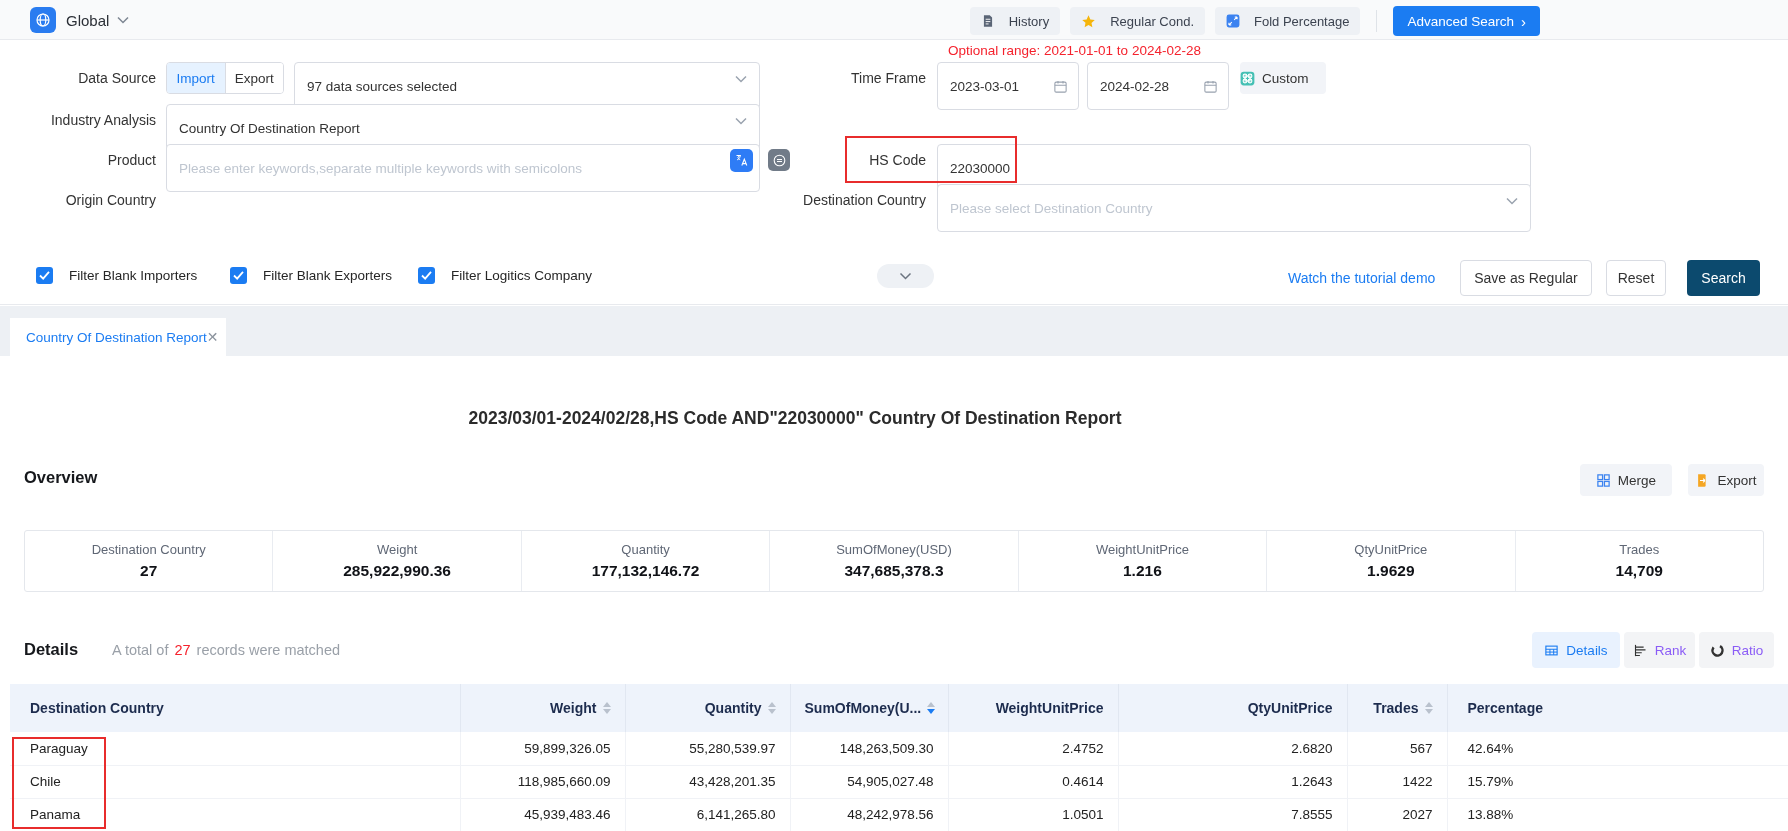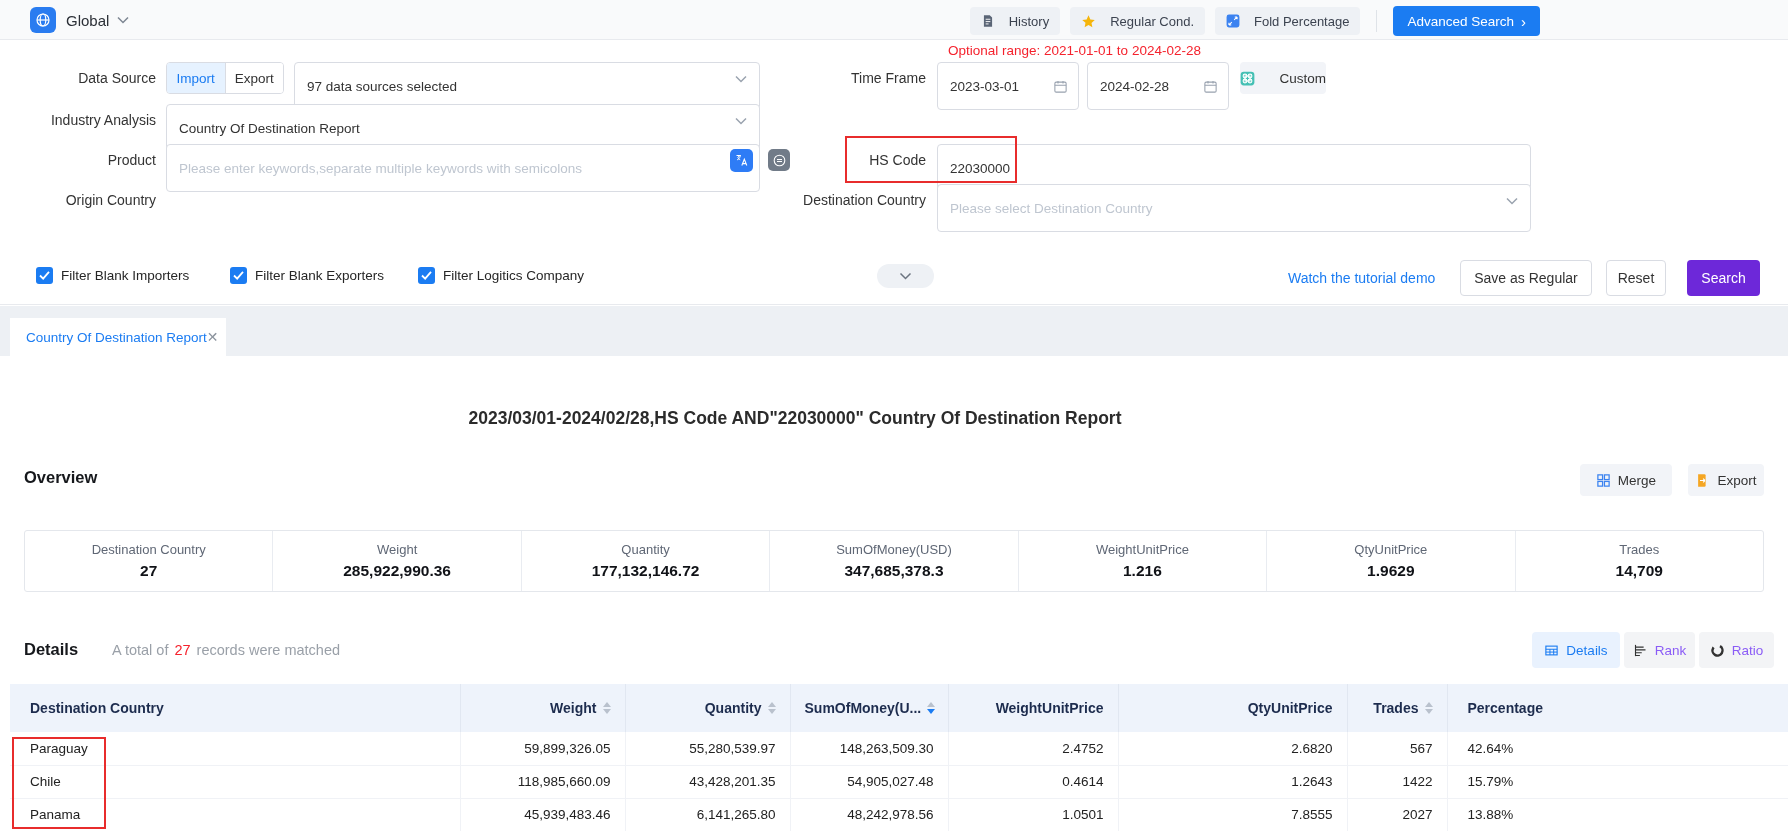--- a/index.html
+++ b/index.html
@@ -27,30 +27,30 @@
   .ctrl .ph { color:#bfc6d0; }
   .ctrl .val { color:#333; }
   .chev-abs { position:absolute; right:12px; top:12px; }
   .seg { position:absolute; left:166px; top:0; width:118px; height:32px; border:1px solid #d9dce3; border-radius:4px; overflow:hidden; display:flex; }
   .seg > div { flex:1; display:flex; align-items:center; justify-content:center; font-size:13.5px; cursor:pointer; }
   .seg .on { background:#e6f2ff; color:#1b7cf2; }
   .seg .off { background:#fff; color:#333; border-left:1px solid #d9dce3; }
   .inp { border:none; outline:none; width:100%; height:100%; padding:0 34px 0 12px; font-size:13.5px; font-family:inherit; color:#333; background:transparent; }
   .inp::placeholder { color:#bfc6d0; }
   .date { padding:0 10px 0 12px; justify-content:space-between; cursor:pointer; }
-  .custom-btn { position:absolute; left:1240px; top:0; width:86px; height:32px; background:#f2f4f8; border-radius:4px; display:flex; align-items:center; justify-content:space-between; gap:7px; font-size:13.5px; color:#333; cursor:pointer; }
+  .custom-btn { position:absolute; left:1240px; top:0; width:86px; height:32px; background:#f2f4f8; border-radius:4px; display:flex; align-items:center; justify-content:flex-start; gap:7px; font-size:13.5px; color:#333; cursor:pointer; }
   .circle-icn { position:absolute; left:768px; top:5px; width:22px; height:22px; border-radius:5px; background:#717b88; display:flex; align-items:center; justify-content:center; cursor:pointer; }
   .trans-icn { position:absolute; right:6px; top:4px; width:23px; height:23px; border-radius:5px; background:#2e7cf6; display:flex; align-items:center; justify-content:center; cursor:pointer; }
-  .cbx-item { position:absolute; top:7px; display:flex; align-items:center; gap:8px; cursor:pointer; }
+  .cbx-item { position:absolute; top:7px; display:flex; align-items:center; gap:16px; cursor:pointer; }
   .cbx { width:17px; height:17px; border-radius:3px; background:#1b7cf2; display:flex; align-items:center; justify-content:center; }
   .cbx-label { font-size:13.5px; color:#262626; white-space:nowrap; }
   .expander { position:absolute; left:877px; top:4px; width:57px; height:24px; background:#eef1f5; border-radius:12px; display:flex; align-items:center; justify-content:center; cursor:pointer; }
   .tut-link { position:absolute; left:1288px; top:0; line-height:36px; font-size:14px; color:#1b7cf2; cursor:pointer; white-space:nowrap; }
   .btn { position:absolute; top:0; height:36px; border:1px solid #d9dce3; border-radius:4px; background:#fff; display:flex; align-items:center; justify-content:center; font-size:14px; color:#333; cursor:pointer; }
-  .btn-primary { border:none; background:#6d28d9; color:#fff; }
+  .btn-primary { border:none; background:#0c4a6e; color:#fff; }
 
   
   .red-box { position:absolute; border:2px solid #e82c2c; z-index:9; pointer-events:none; }
 
   
   .strip { position:absolute; left:0; top:306px; width:1788px; height:50px; background:#edf0f4; }
   .tab { position:absolute; left:10px; bottom:0; width:216px; height:38px; background:#fff; display:flex; align-items:center; justify-content:space-between; padding:0 12px 0 16px; cursor:pointer; }
   .tab-label { font-size:13.5px; color:#1b7cf2; white-space:nowrap; }
   .tab-close { color:#8c949e; font-size:14px; cursor:pointer; }
 

